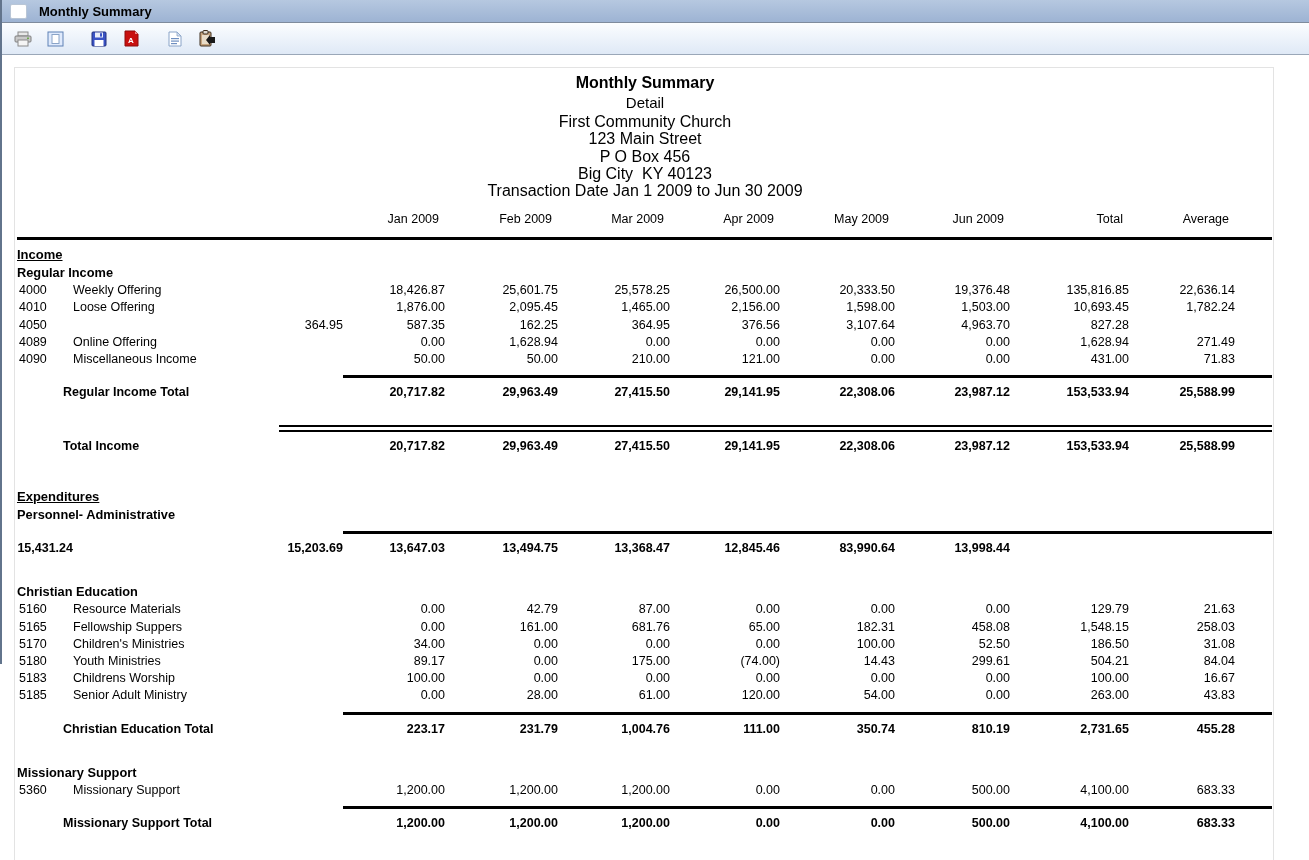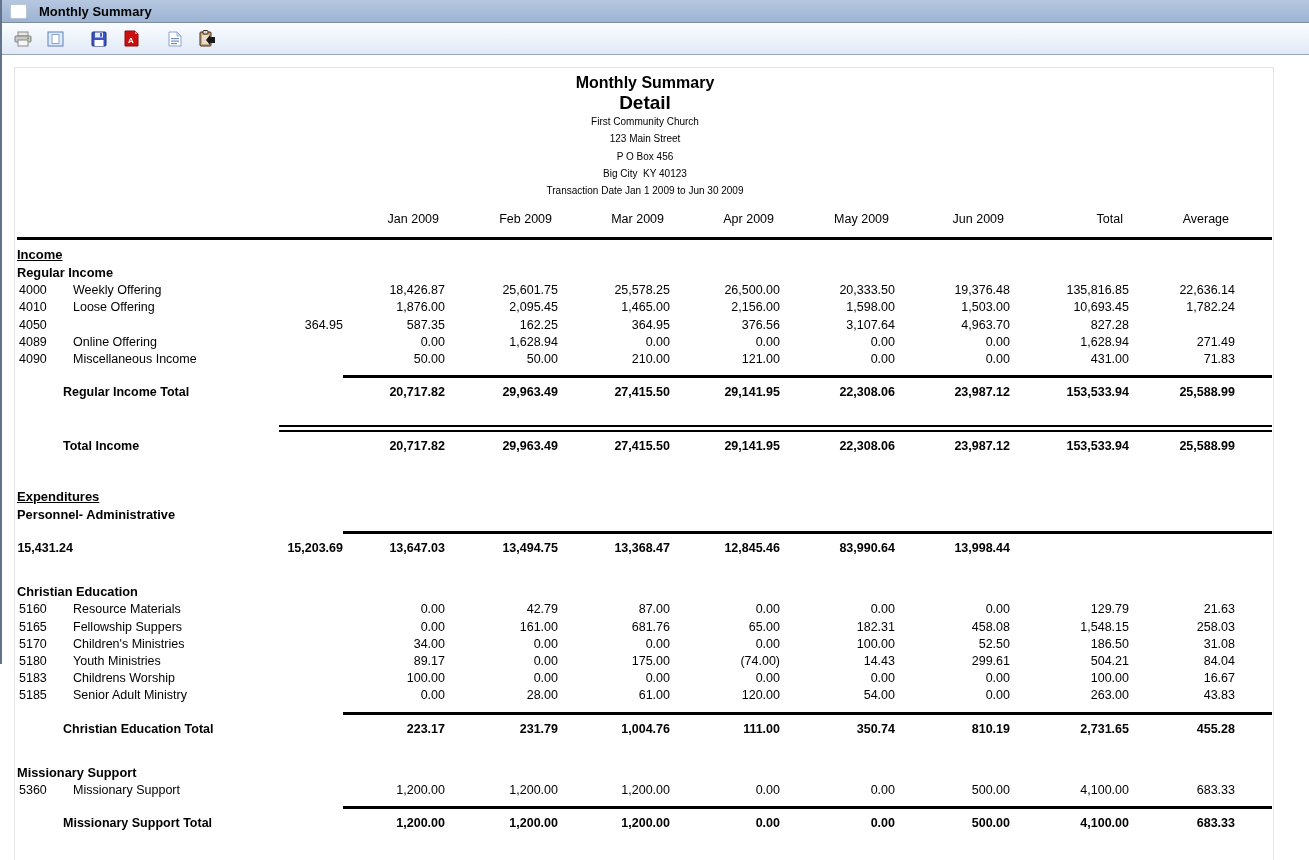--- a/index.html
+++ b/index.html
@@ -46,22 +46,22 @@
   .report-viewport{
     position:absolute;top:55px;left:2px;right:0;bottom:0;background:#ffffff;
   }
   .page{
     position:absolute;left:10px;top:12px;width:1260px;height:900px;
     background:#ffffff;border:1px solid #e3e3e3;box-sizing:border-box;
     padding:0 0 0 2px;
   }
   .rpt-header{text-align:center;padding-top:4px;}
   .rpt-title{font-size:16px;font-weight:bold;line-height:21px;white-space:pre-wrap;}
-  .rpt-subtitle{font-size:19px;font-weight:bold;line-height:20px;white-space:pre-wrap;}
-  .rpt-line{font-size:10px;line-height:17.3px;white-space:pre-wrap;}
+  .rpt-subtitle{font-size:15px;font-weight:normal;line-height:20px;white-space:pre-wrap;}
+  .rpt-line{font-size:16px;line-height:17.3px;white-space:pre-wrap;}
   
   .tbl{width:1255px;margin-top:6px;font-size:12.5px;color:#000;}
   .grid{
     display:grid;
     grid-template-columns:56px 270px 102px 113px 112px 110px 115px 115px 119px 106px 37px;
     align-items:baseline;
   }
   .row{line-height:17.2px;min-height:17.2px;}
   .num{text-align:right;white-space:pre;}
   .colhead-row{margin-top:12px;margin-bottom:8px;}

